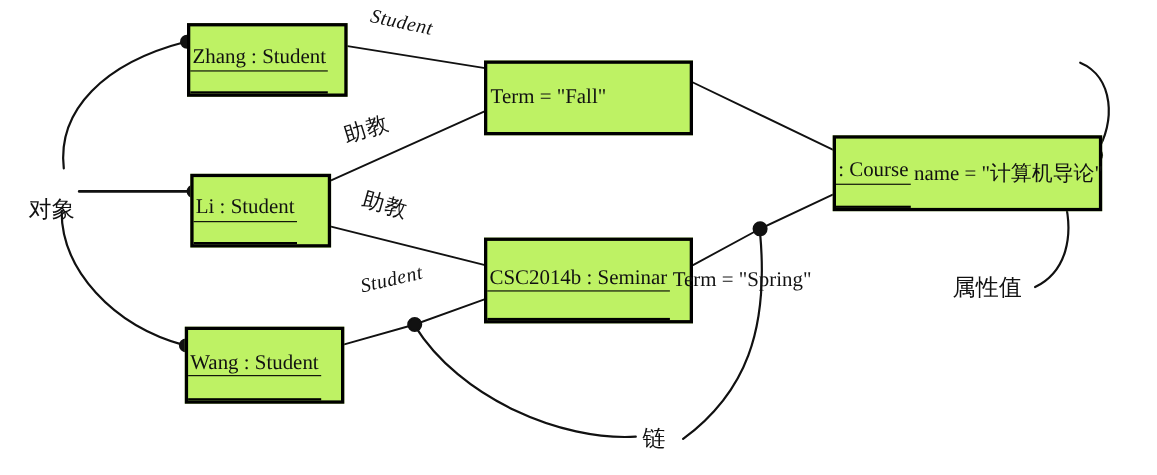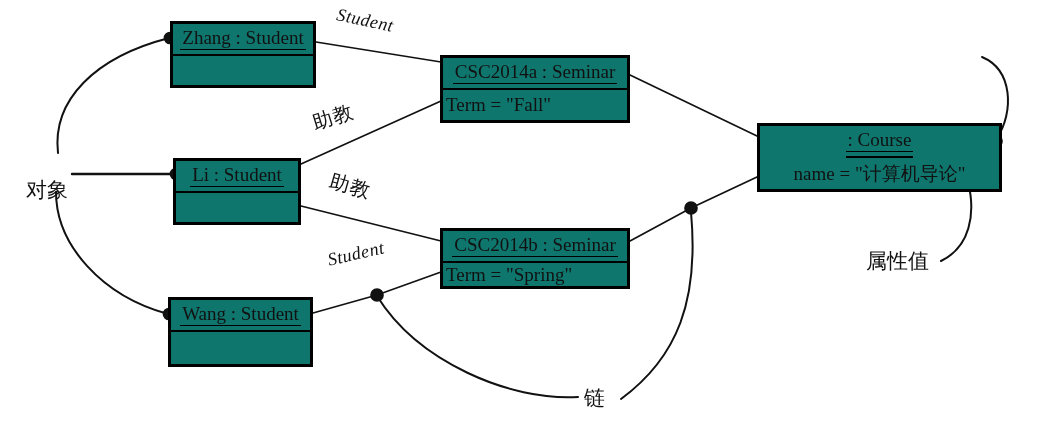--- a/index.html
+++ b/index.html
@@ -2,22 +2,22 @@
 <html><head>
 <meta charset="utf-8">
 <style>
   html,body{margin:0;padding:0;background:#fff;}
   .canvas{
     position:relative;width:1052px;height:432px;background:#ffffff;
     font-family:"Liberation Serif","DejaVu Serif",serif;color:#111;overflow:hidden;
   }
   .wires{position:absolute;left:0;top:0;width:1052px;height:432px;}
   .uml-box{
-    position:absolute;box-sizing:border-box;background:#0f766e;
-    border:3px solid #000;display:flex;flex-direction:column;
+    position:absolute;box-sizing:border-box;background:#bef264;
+    border:3px solid #000;display:flex;flex-direction:row;
   }
   .compartment{box-sizing:border-box;}
   .compartment.title{
     flex:0 0 32px;display:flex;align-items:center;justify-content:center;
     border-bottom:2.5px solid #000;font-size:19px;white-space:nowrap;
   }
   .compartment.attrs{
     flex:1 1 auto;display:flex;align-items:center;justify-content:flex-start;
     padding:0 3px;font-size:19px;white-space:nowrap;
   }
@@ -78,34 +78,31 @@
   </div>
 
   <div class="uml-box" style="left:168px;top:297px;width:145px;height:70px;">
     <div class="compartment title">
         <span class="u">Wang : Student</span>
       </div>
     <div class="compartment attrs"></div>
   </div>
 
   <div class="uml-box" style="left:440px;top:55px;width:190px;height:68px;">
-    <div class="compartment title">
-        <span class="u">CSC2014a : Seminar</span>
-      </div>
     <div class="compartment attrs">Term = "Fall"</div>
   </div>
 
-  <div class="uml-box" style="left:440px;top:228px;width:190px;height:61px;">
+  <div class="uml-box" style="left:440px;top:216px;width:190px;height:78px;">
     <div class="compartment title">
         <span class="u">CSC2014b : Seminar</span>
       </div>
     <div class="compartment attrs">Term = "Spring"</div>
   </div>
 
-  <div class="uml-box" style="left:757px;top:123px;width:245px;height:69px;align-items:center;">
+  <div class="uml-box" style="left:757px;top:123px;width:245px;height:69px;">
     <div class="compartment title">
         <span class="u">: Course</span>
       </div>
     <div class="compartment attrs">name = "计算机导论"</div>
   </div>
 
   <div class="edge-lbl" style="left:337px;top:4px;transform:rotate(12deg);">Student</div>
   <div class="edge-lbl cjk" style="left:313px;top:110px;transform:rotate(-17deg);">助教</div>
   <div class="edge-lbl cjk" style="left:330px;top:167px;transform:rotate(16deg);">助教</div>
   <div class="edge-lbl" style="left:328px;top:250px;transform:rotate(-13deg);">Student</div>

